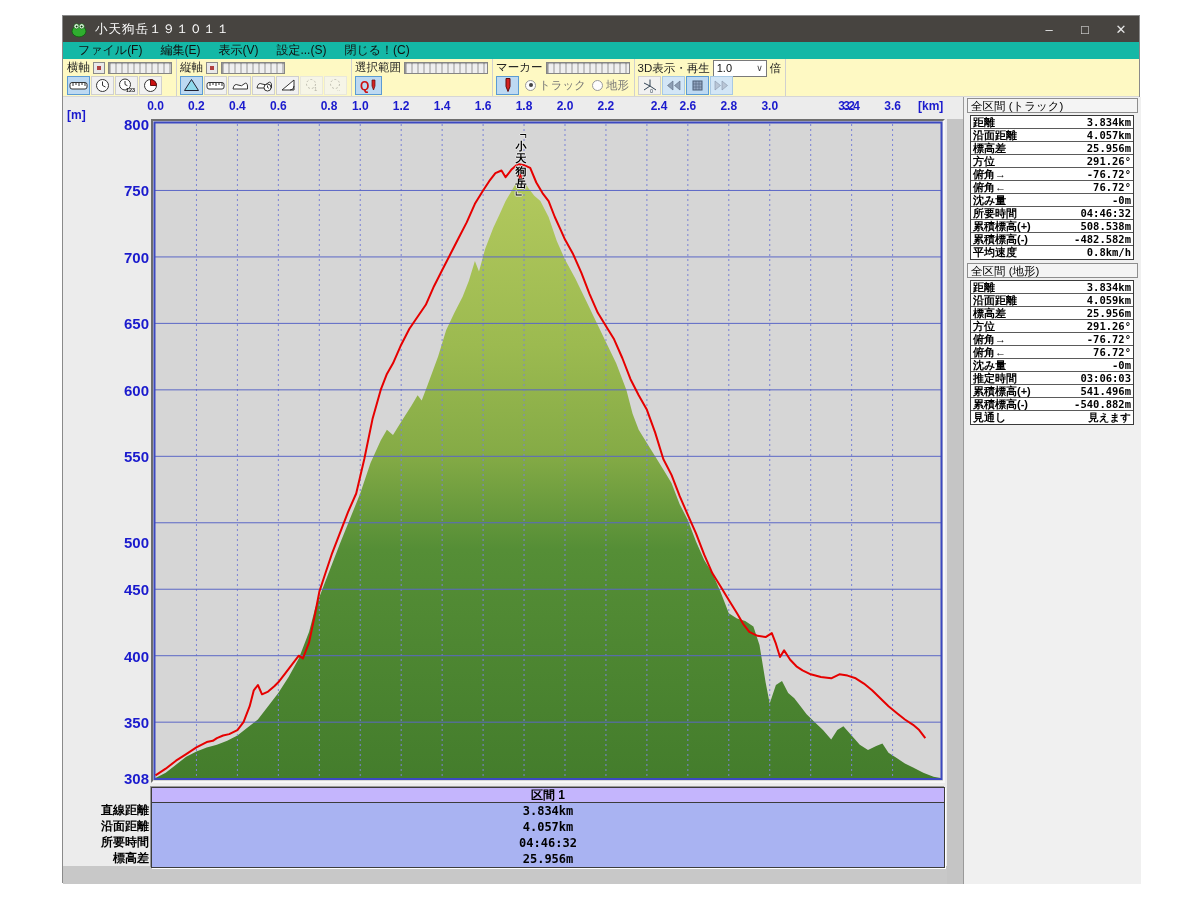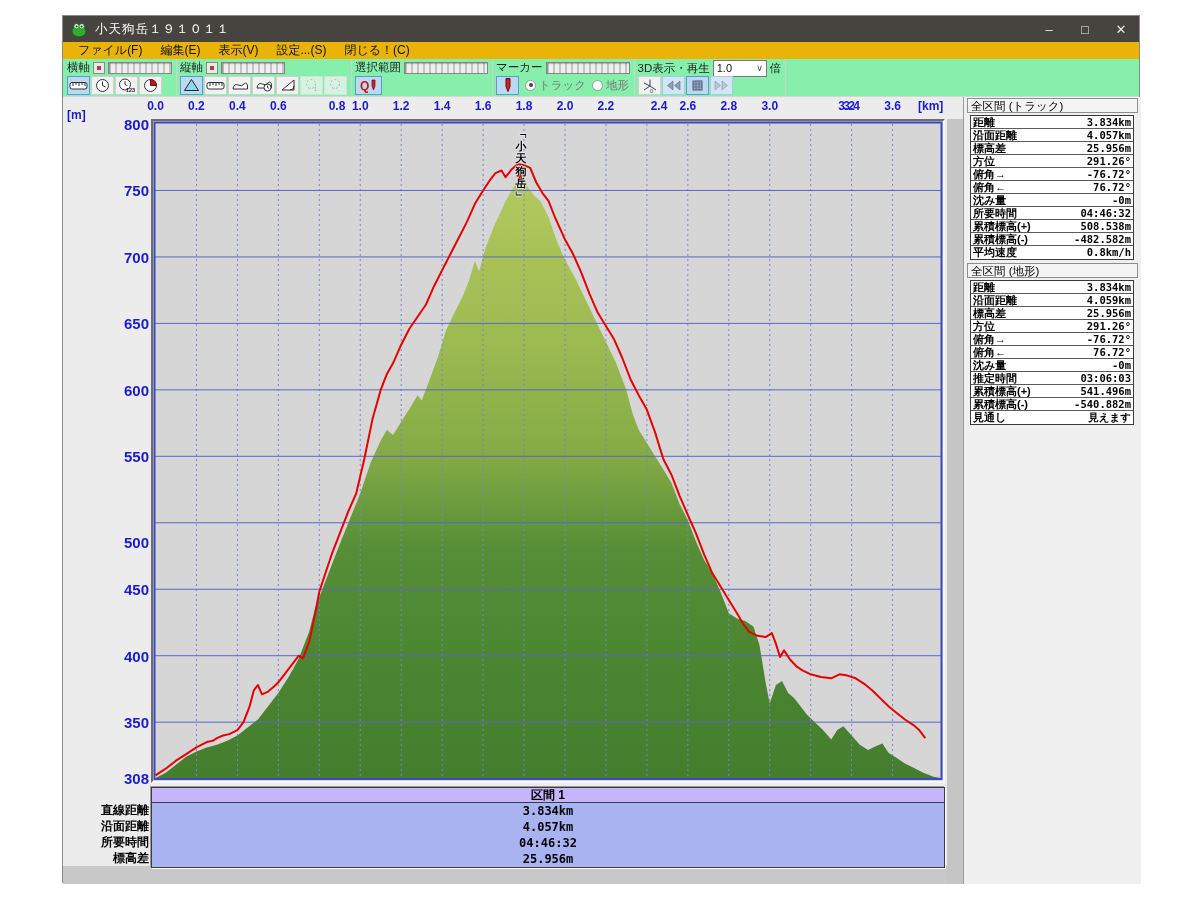--- a/index.html
+++ b/index.html
@@ -11,25 +11,25 @@
   .window{position:absolute;left:62px;top:15px;width:1078px;height:868px;
     background:#f0f0f0;border:1px solid #8a8a8a;}
   .titlebar{height:26px;background:#474440;display:flex;align-items:center;}
   .titlebar .app-icon{width:18px;height:18px;margin-left:7px;}
   .titlebar .title{color:#ffffff;font-size:12.5px;margin-left:7px;letter-spacing:1px;}
   .win-controls{margin-left:auto;display:flex;height:100%;}
   .win-btn{width:36px;height:100%;display:flex;align-items:center;justify-content:center;
     color:#e8e8e8;font-size:13px;cursor:default;}
 
   
-  .menubar{height:17px;display:flex;align-items:flex-end;font-size:12px;background:#eab308;padding-left:6px;}
+  .menubar{height:17px;display:flex;align-items:flex-end;font-size:12px;background:#14b8a6;padding-left:6px;}
   .menu-item{padding:0 9px;height:100%;display:flex;align-items:center;color:#111;}
 
   
-  .toolbar{height:38px;background:#86efac;border-bottom:1px solid #d6d6d6;display:flex;align-items:stretch;padding-left:1px;}
+  .toolbar{height:38px;background:#fef9c3;border-bottom:1px solid #d6d6d6;display:flex;align-items:stretch;padding-left:1px;}
   .tb-group{border-right:1px solid #d0d0d0;padding:1px 4px 1px 3px;display:flex;flex-direction:column;}
   .tb-row1{display:flex;align-items:center;height:16px;gap:3px;font-size:11.5px;color:#222;white-space:nowrap;}
   .tb-row2{display:flex;align-items:center;height:20px;gap:1px;}
   .tb-btn{width:23px;height:19px;display:flex;align-items:center;justify-content:center;
     background:#f1f1f1;border:1px solid #cfcfcf;}
   .tb-btn.selected{background:#bdd9f2;border-color:#5b9bd3;}
   .tb-btn.tinted{background:#d3e6f6;border-color:#a8c9e4;}
   .tb-btn.ghost{border-color:#e3e3e3;background:#f4f4f4;opacity:.75;}
   .mini-btn{width:12px;height:12px;border:1px solid #8a8a8a;background:#e9e9e9;display:flex;align-items:center;justify-content:center;}
   .mini-btn .dot{width:4px;height:4px;background:#b04040;}
@@ -283,21 +283,21 @@
     <div class="main">
 
       <div class="chart-region">
         <div class="unit-label" style="left:4px;top:11px;">[m]</div>
         <div class="unit-label" style="left:855px;top:2px;text-align:center;">[km]</div>
         <div id="x-ticks">
             <div class="x-tick" style="left: 77.5px;">0.0</div>
             <div class="x-tick" style="left: 118.449px;">0.2</div>
             <div class="x-tick" style="left: 159.399px;">0.4</div>
             <div class="x-tick" style="left: 200.348px;">0.6</div>
-            <div class="x-tick" style="left: 259px;">0.8</div>
+            <div class="x-tick" style="left: 251px;">0.8</div>
             <div class="x-tick" style="left: 282.247px;">1.0</div>
             <div class="x-tick" style="left: 323.196px;">1.2</div>
             <div class="x-tick" style="left: 364.146px;">1.4</div>
             <div class="x-tick" style="left: 405.095px;">1.6</div>
             <div class="x-tick" style="left: 446.045px;">1.8</div>
             <div class="x-tick" style="left: 486.994px;">2.0</div>
             <div class="x-tick" style="left: 527.943px;">2.2</div>
             <div class="x-tick" style="left: 545px; margin-left: 36px;">2.4</div>
             <div class="x-tick" style="left: 609.842px;">2.6</div>
             <div class="x-tick" style="left: 650.792px;">2.8</div>

